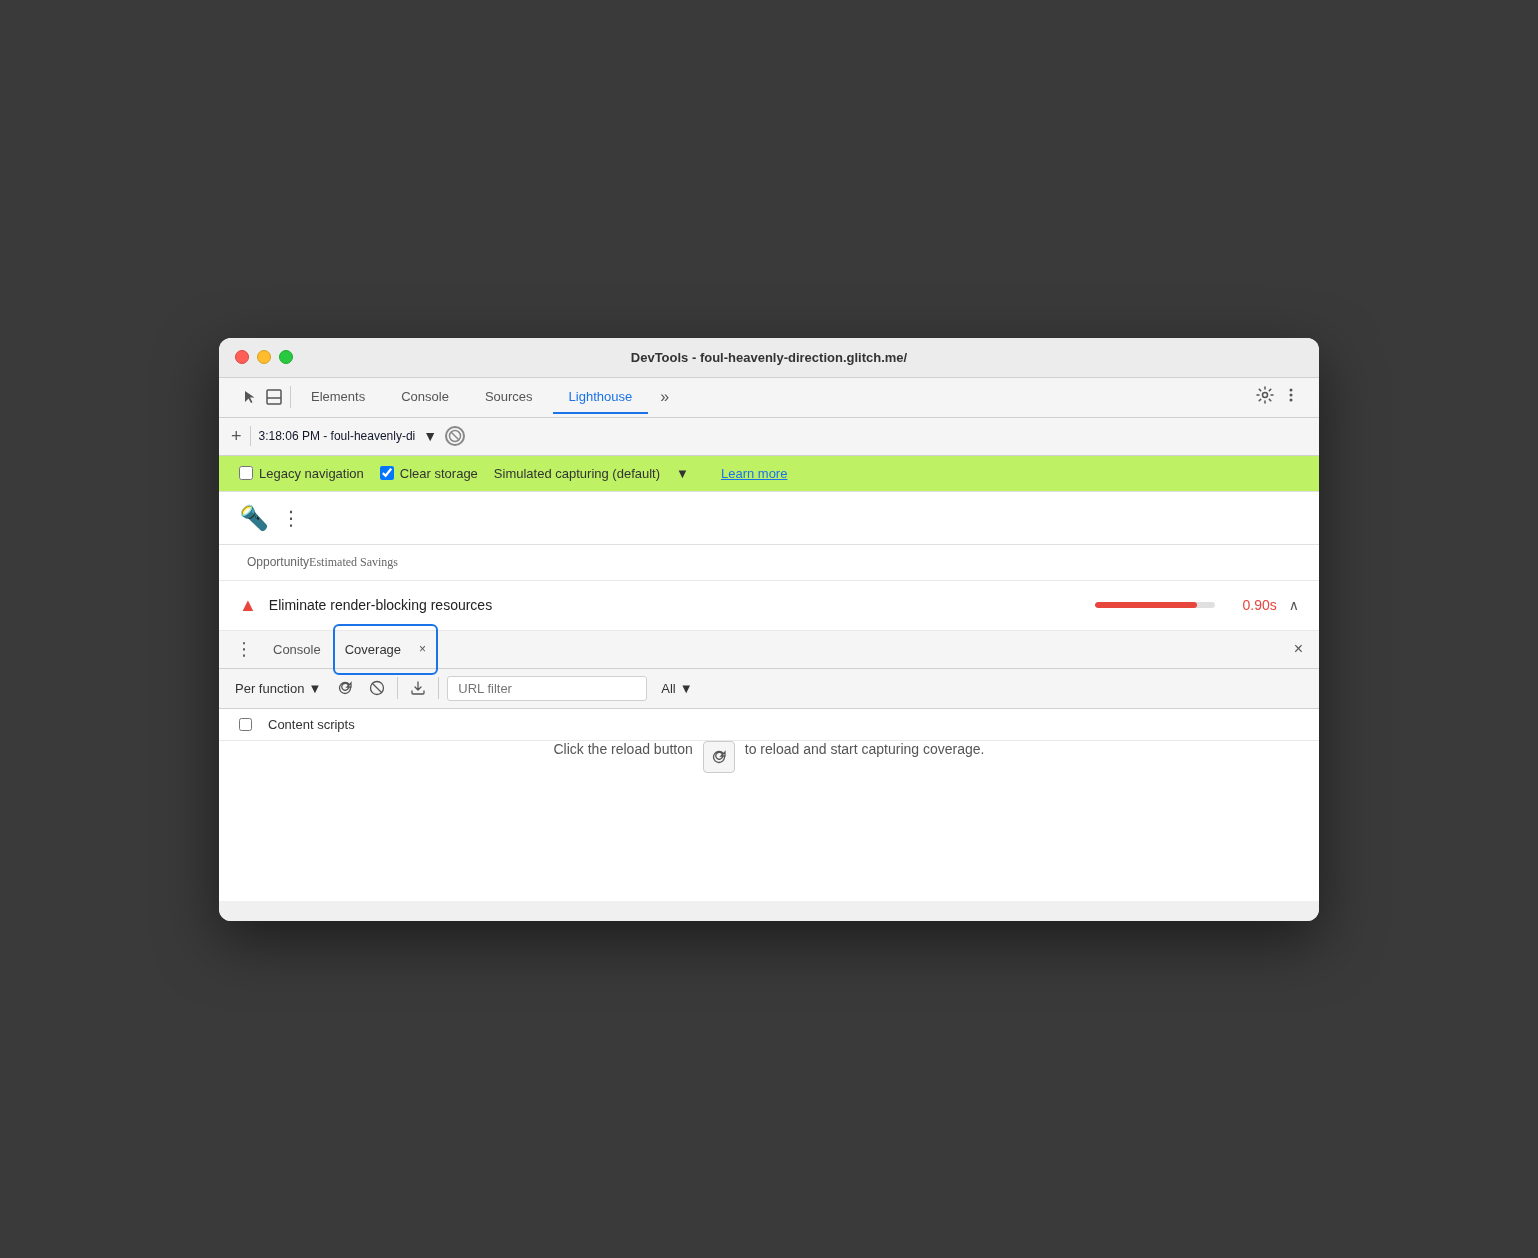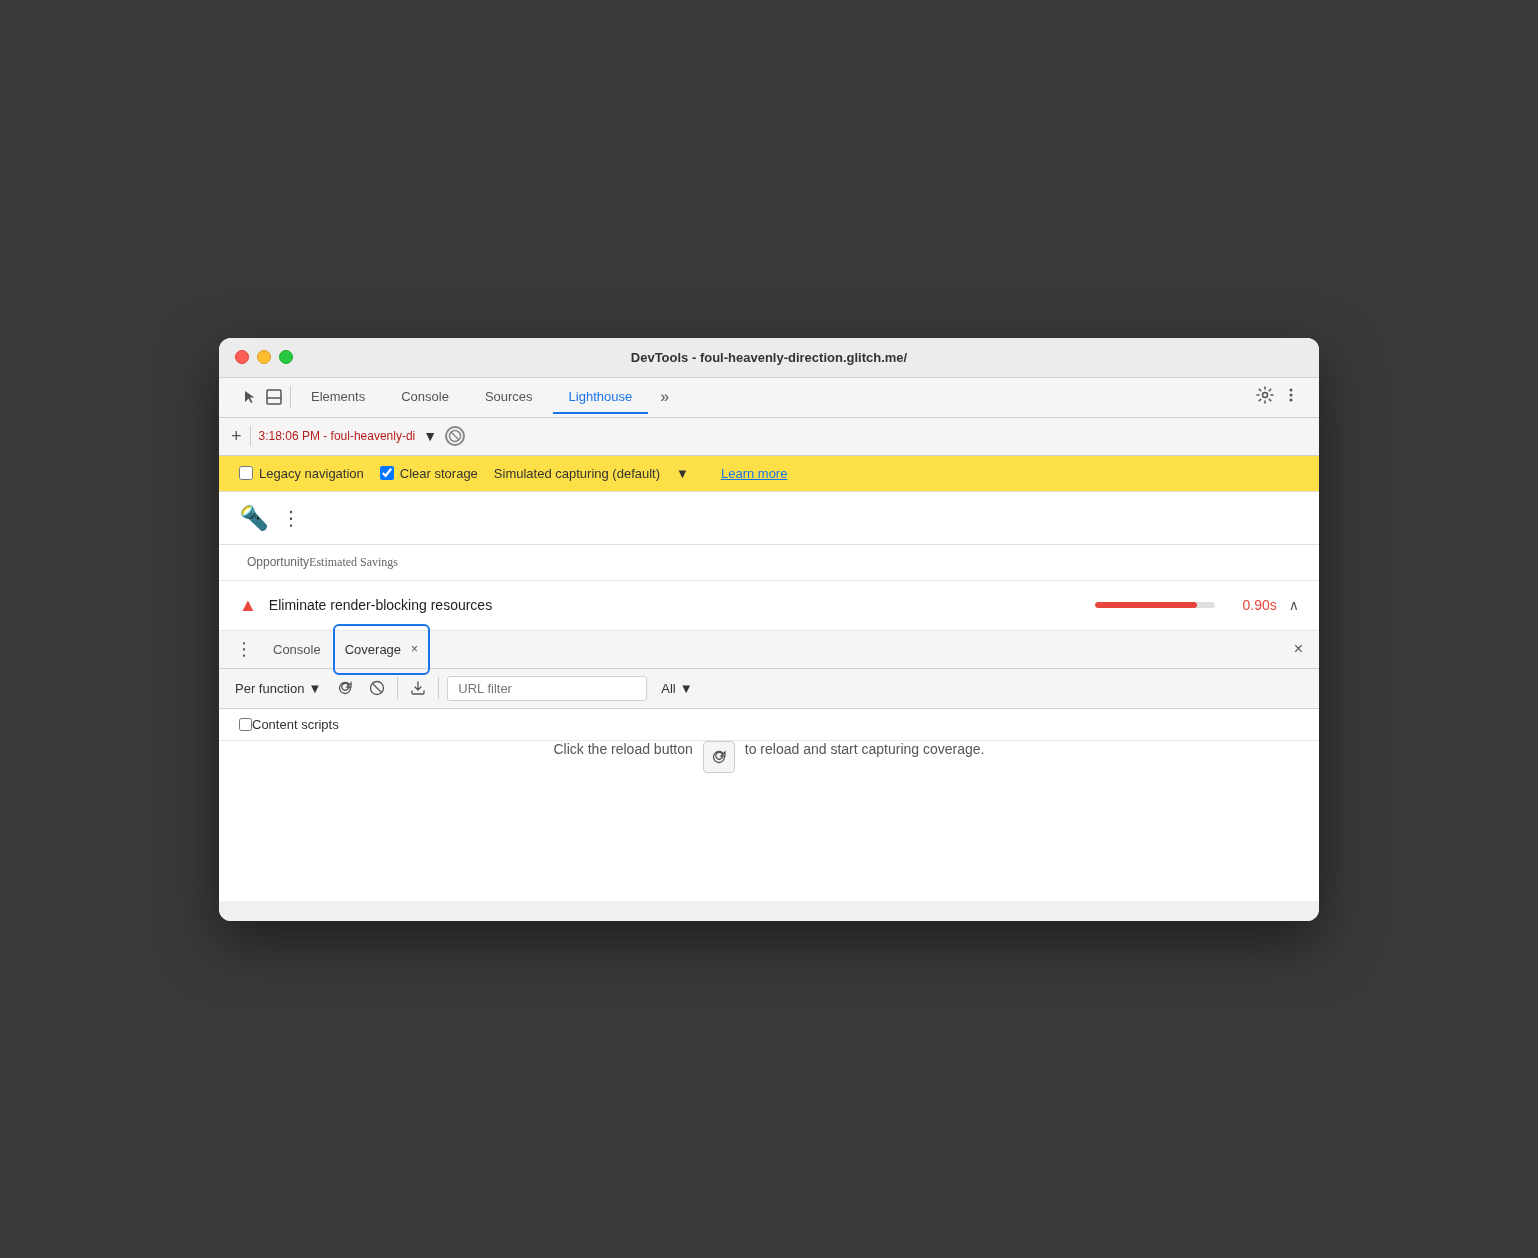--- a/index.html
+++ b/index.html
@@ -114,41 +114,41 @@
       color: #555;
       cursor: pointer;
     }
     .addr-divider {
       width: 1px;
       height: 20px;
       background: #ccc;
     }
     .addr-time {
       font-size: 12px;
-      color: #b91c1c;
+      color: #0f172a;
     }
     .addr-dropdown {
       font-size: 14px;
       color: #333;
       cursor: pointer;
     }
     .addr-block {
       width: 20px;
       height: 20px;
       border-radius: 50%;
       border: 2px solid #888;
       display: flex;
       align-items: center;
       justify-content: center;
       font-size: 12px;
       color: #888;
     }
     
     .options-row {
-      background: #fde047;
+      background: #bef264;
       border-bottom: 1px solid #e0e0e0;
       padding: 10px 20px;
       display: flex;
       align-items: center;
       gap: 16px;
       font-size: 13px;
       color: #333;
     }
     .checkbox-item {
       display: flex;
@@ -282,21 +282,21 @@
       font-size: 13px;
       color: #555;
       cursor: pointer;
     }
     .bottom-tab.active {
       border: 2px solid #1a73e8;
       border-radius: 6px;
       color: #333;
       display: flex;
       align-items: center;
-      gap: 10px;
+      gap: 18px;
       padding: 16px 10px;
     }
     .bottom-tab-close {
       font-size: 12px;
       color: #555;
       cursor: pointer;
     }
     .bottom-close-btn {
       margin-left: auto;
       font-size: 16px;
@@ -358,21 +358,21 @@
       gap: 4px;
       padding: 4px 6px;
     }
     
     .content-scripts-row {
       background: #fff;
       border-bottom: 1px solid #e8e8e8;
       padding: 8px 20px;
       display: flex;
       align-items: center;
-      gap: 0;
+      gap: 16px;
       font-size: 13px;
       color: #333;
     }
     
     .coverage-empty {
       background: #fff;
       display: flex;
       align-items: flex-start;
       justify-content: center;
       height: 160px;

